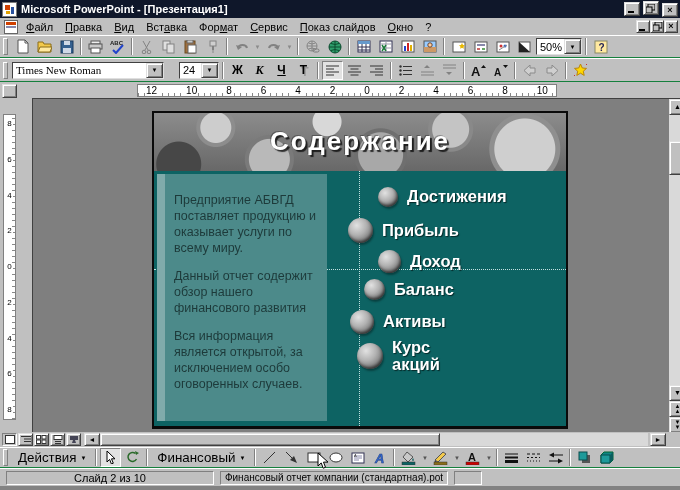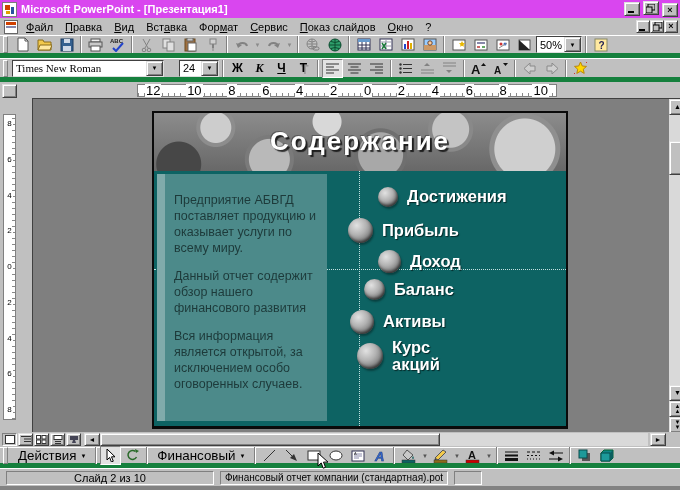--- a/index.html
+++ b/index.html
@@ -3,55 +3,55 @@
 <meta charset="utf-8">
 <style>
   html,body{margin:0;padding:0}
   body{width:680px;height:490px;position:relative;overflow:hidden;background:#c0c0c0;
        font-family:"Liberation Sans",sans-serif;font-size:11px;color:#000;}
   .window{position:absolute;inset:0;background:#c0c0c0;}
   
   .out{border:1px solid;border-color:#dfdfdf #404040 #404040 #dfdfdf;box-shadow:inset 1px 1px 0 #fff,inset -1px -1px 0 #808080;background:#c0c0c0;}
   .in{border:1px solid;border-color:#808080 #fff #fff #808080;background:#c0c0c0;}
   
-  .titlebar{position:absolute;left:0;top:0;width:680px;height:18px;background:#d946ef;display:flex;align-items:center;gap:4px;padding:0 2px;box-sizing:border-box;}
+  .titlebar{position:absolute;left:0;top:0;width:680px;height:18px;background:#0f172a;display:flex;align-items:center;gap:4px;padding:0 2px;box-sizing:border-box;}
   .title-text{color:#fff;font-weight:bold;flex:1;white-space:nowrap;}
   .winbtn{width:16px;height:14px;display:inline-flex;align-items:center;justify-content:center;padding:0;font-size:9px;font-weight:bold;line-height:1;color:#000;}
   .winbtn svg{display:block}
   .appicon{width:13px;height:13px;background:#fff;border:1px solid #7b7b7b;display:inline-flex;align-items:center;justify-content:center;}
   
   .menubar{position:absolute;left:0;top:18px;width:680px;height:17px;display:flex;align-items:center;padding:0 2px;box-sizing:border-box;gap:0;}
   .menu-item{padding:1px 6px;white-space:nowrap;}
   .menubar .winbtn{width:14px;height:13px;}
   .menu-spacer{flex:1}
   .docicon{width:12px;height:12px;margin:0 2px;background:#fff;border:1px solid #666;display:inline-block;}
   .docicon i{display:block;height:3px;background:#d04000;margin:1px;}
   .docicon b{display:block;height:2px;background:#88a;margin:1px;}
   
-  .toolbar{position:absolute;left:0;width:680px;display:flex;align-items:center;gap:1px;padding:1px 1px;box-sizing:border-box;border-top:1px solid #fff;border-bottom:5px solid #15803d;background:#c0c0c0;}
+  .toolbar{position:absolute;left:0;width:680px;display:flex;align-items:center;gap:1px;padding:1px 1px;box-sizing:border-box;border-top:1px solid #fff;border-bottom:1px solid #15803d;background:#c0c0c0;}
   .tb-std{top:35px;height:23px;}
   .tb-fmt{top:58px;height:24px;}
   .tb-draw{top:447px;height:21px;}
   .grip{width:3px;height:15px;border:1px solid;border-color:#fff #808080 #808080 #fff;margin:0 3px 0 2px;flex:none;}
   .sep{width:1px;height:17px;background:#808080;border-right:1px solid #fff;margin:0 2px;flex:none;}
   .tb{width:21px;height:19px;flex:none;display:inline-flex;align-items:center;justify-content:center;background:transparent;border:1px solid transparent;padding:0;}
   .tb.pressed{border-color:#808080 #fff #fff #808080;background:#e2e2e2;}
   .tb svg{display:block}
   .dd{width:9px;height:19px;flex:none;display:inline-flex;align-items:center;justify-content:center;font-size:6px;color:#555;background:transparent;border:none;padding:0;}
   .g{filter:grayscale(1) opacity(0.5);}
   .combo{height:17px;background:#fff;border:1px solid;border-color:#404040 #dfdfdf #dfdfdf #404040;display:inline-flex;align-items:center;box-sizing:border-box;padding-left:3px;flex:none;}
   .combo .cval{flex:1;white-space:nowrap;overflow:hidden;}
   .combo .carr{width:15px;height:13px;margin-left:2px;display:inline-flex;align-items:center;justify-content:center;font-size:6px;}
   .flatbtn{display:inline-flex;align-items:center;gap:4px;padding:2px 5px;background:transparent;border:1px solid transparent;white-space:nowrap;flex:none;}
   .flatbtn .arr{font-size:6px;}
   .fmt-letter{font-weight:bold;font-size:12px;}
   
   .workspace{position:absolute;left:0;top:82px;width:680px;height:350px;}
   .ruler-corner{position:absolute;left:2px;top:2px;width:13px;height:12px;}
-  .hruler{position:absolute;left:137px;top:2px;width:420px;height:13px;background:#fff;border:1px solid #808080;box-sizing:border-box;display:flex;align-items:center;justify-content:space-between;padding:0 7px;font-size:13px;
+  .hruler{position:absolute;left:137px;top:2px;width:420px;height:13px;background:#fff;border:1px solid #808080;box-sizing:border-box;display:flex;align-items:center;justify-content:space-between;padding:0 7px;font-size:10px;
     background-image:repeating-linear-gradient(90deg,#888 0 1px,transparent 1px 6px);background-size:100% 3px;background-position:0 100%;background-repeat:no-repeat;background-color:#fff;}
   .vruler{position:absolute;left:3px;top:32px;width:13px;height:306px;background:#fff;border:1px solid #808080;box-sizing:border-box;display:flex;flex-direction:column;align-items:center;justify-content:space-between;padding:5px 0;font-size:8px;
     background-image:repeating-linear-gradient(0deg,#888 0 1px,transparent 1px 6px);background-size:3px 100%;background-position:100% 0;background-repeat:no-repeat;background-color:#fff;}
   .rn{background:#fff;line-height:1;padding:0 1px;}
   .canvas{position:absolute;left:32px;top:16px;width:662px;height:334px;background:#7f7f7f;border-top:1px solid #404040;border-left:1px solid #404040;box-sizing:border-box;overflow:hidden;}
   
   .slide{position:absolute;left:119px;top:12px;width:416px;height:318px;box-sizing:border-box;border:2px solid #0a0a0a;border-bottom-width:3px;background:#0d6363;}
   .slide-title-band{position:absolute;left:0;top:0;right:0;height:58px;border-bottom:2px solid #101010;background-color:#7d7d7d;overflow:hidden;
     background-image:
       radial-gradient(circle at 6% 88%, #474747 0 22px, rgba(0,0,0,0) 23px),

